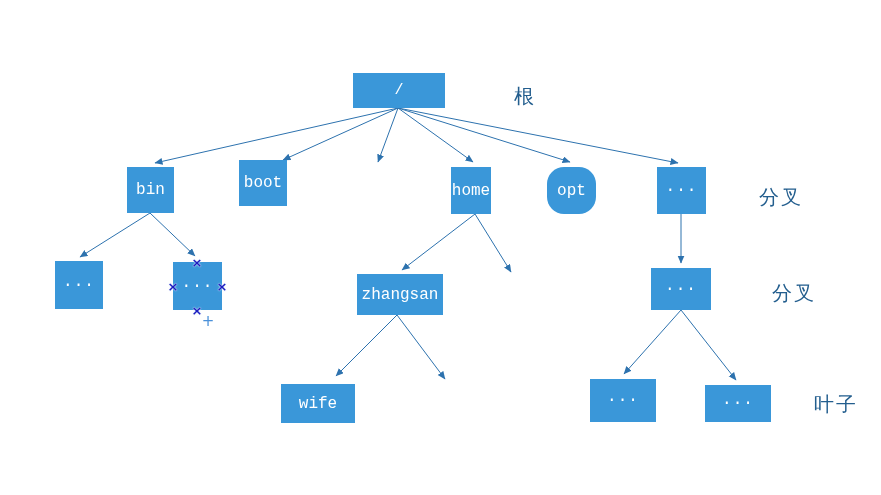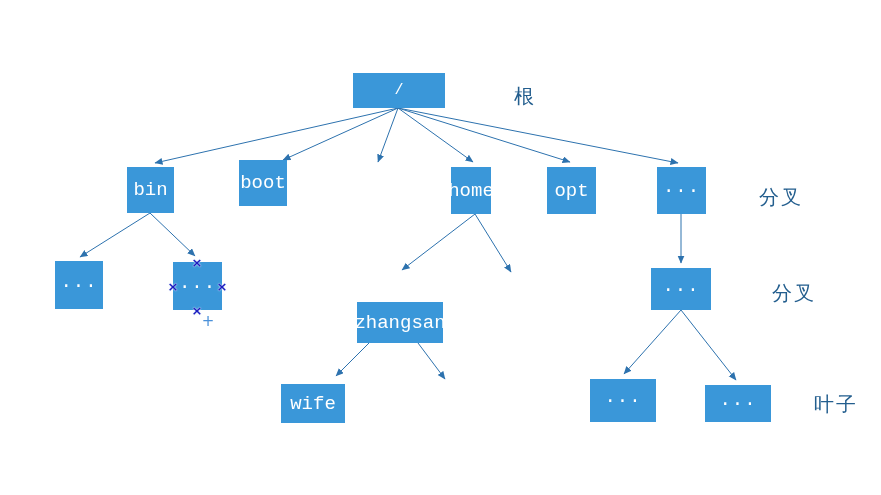--- a/index.html
+++ b/index.html
@@ -22,21 +22,21 @@
   svg.edges line { stroke: #2d72ae; stroke-width: 1; }
 
   .node {
     position: absolute;
     background: #3a97d9;
     color: #ffffff;
     display: flex;
     align-items: center;
     justify-content: center;
     font-family: "Liberation Mono", "DejaVu Sans Mono", monospace;
-    font-size: 19px;
+    font-size: 16px;
     white-space: nowrap;
   }
   .node.dots { padding-bottom: 7px; letter-spacing: 1px; }
 
   .annotation {
     position: absolute;
     color: #235e8e;
     font-family: "DejaVu Serif", serif;
     font-size: 20px;
     letter-spacing: 2px;
@@ -62,28 +62,28 @@
     font-family: "DejaVu Sans", sans-serif;
     line-height: 1;
   }
 
   
   #n-root       { left: 353px; top:  73px; width:  92px; height: 35px; font-size: 15px; }
   #n-bin        { left: 127px; top: 167px; width:  47px; height: 46px; }
   #n-boot       { left: 239px; top: 160px; width:  48px; height: 46px; }
   #n-dev        { left: 353px; top: 167px; width:  47px; height: 46px; }
   #n-home       { left: 451px; top: 167px; width:  40px; height: 47px; }
-  #n-opt        { left: 547px; top: 167px; width:  49px; height: 47px; }
+  #n-opt        { left: 547px; top: 167px; width:  49px; height: 47px; border-radius: 17px; }
   #n-more-top   { left: 657px; top: 167px; width:  49px; height: 47px; }
   #n-bin-more-1 { left:  55px; top: 261px; width:  48px; height: 48px; }
   #n-bin-more-2 { left: 173px; top: 262px; width:  49px; height: 48px; }
-  #n-zhangsan   { left: 357px; top: 274px; width:  86px; height: 41px; margin-top: 28px; }
+  #n-zhangsan   { left: 357px; top: 274px; width:  86px; height: 41px; }
   #n-lisi       { left: 487px; top: 276px; width:  54px; height: 34px; }
   #n-more-mid   { left: 651px; top: 268px; width:  60px; height: 42px; }
-  #n-wife       { left: 281px; top: 384px; width:  64px; height: 39px; }
+  #n-wife       { left: 281px; top: 384px; width:  74px; height: 39px; }
   #n-otherwives { left: 375px; top: 385px; width: 105px; height: 38px; }
   #n-leaf-1     { left: 590px; top: 379px; width:  66px; height: 43px; }
   #n-leaf-2     { left: 705px; top: 385px; width:  66px; height: 37px; }
 
   
   #a-root     { left: 514px; top:  83px; }
   #a-branch-1 { left: 759px; top: 184px; }
   #a-branch-2 { left: 772px; top: 280px; }
   #a-leaf     { left: 814px; top: 391px; font-family: Liberation Mono, monospace; }
 

